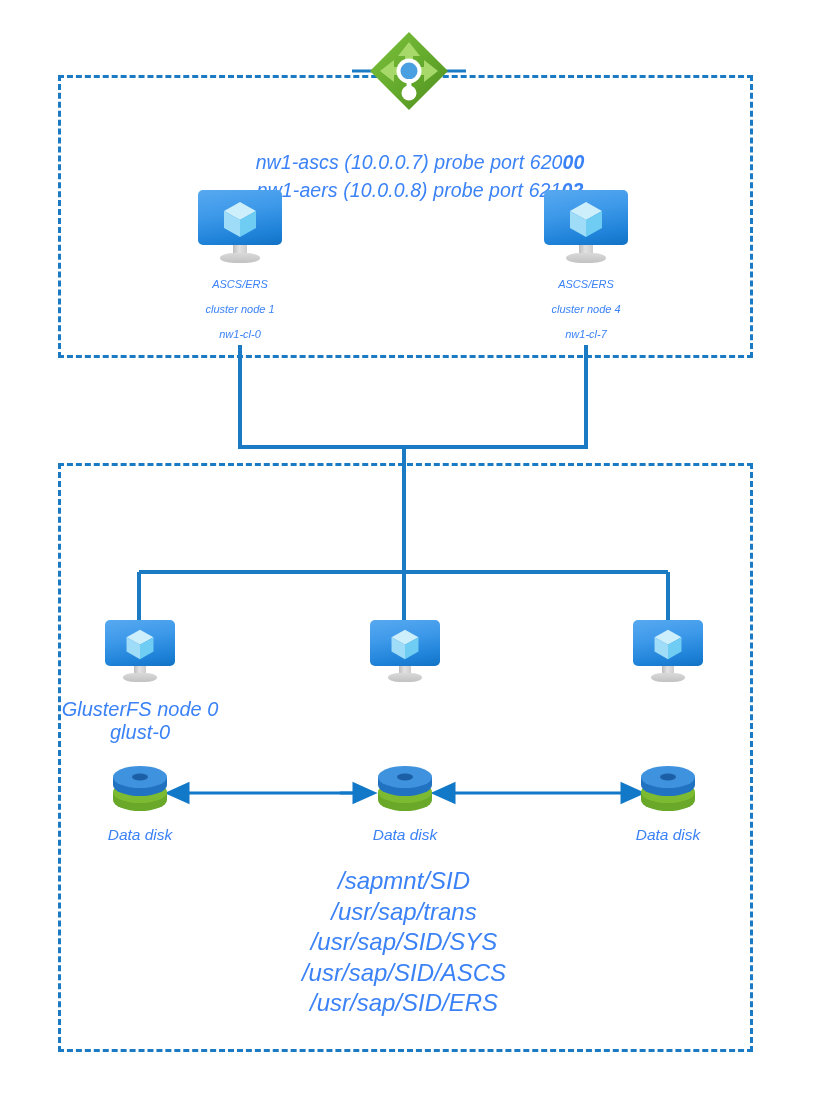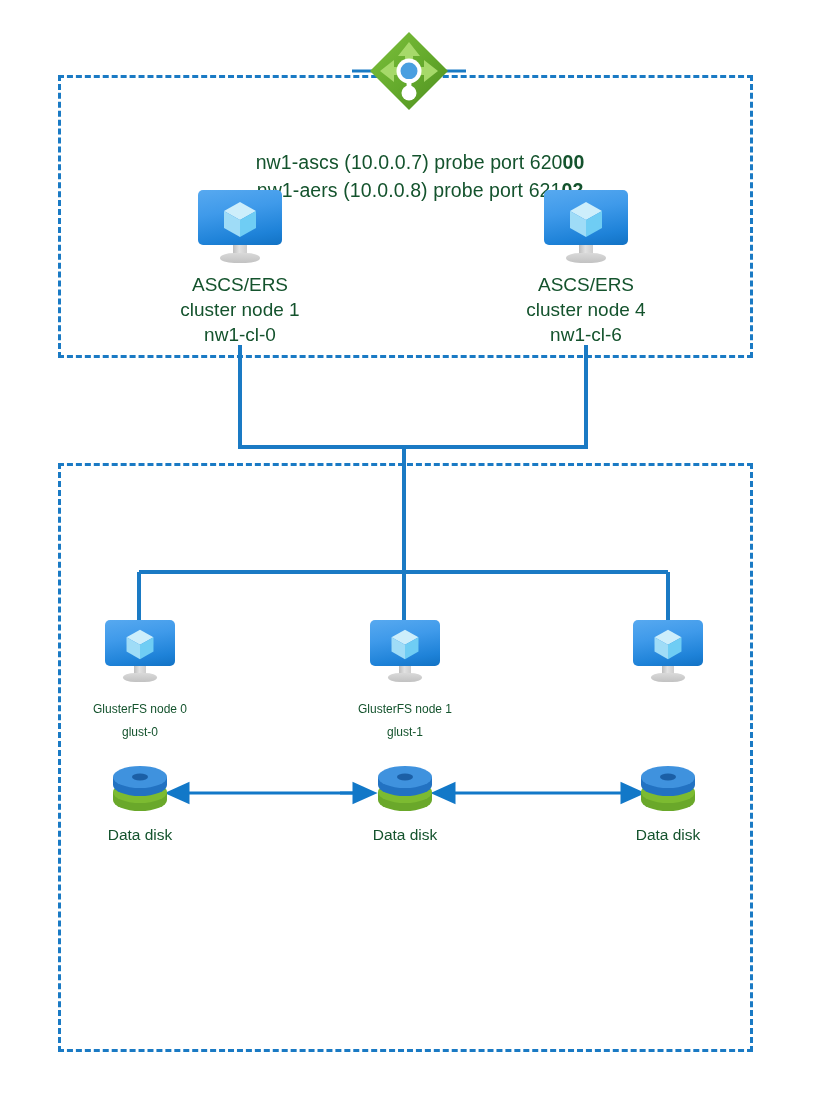--- a/index.html
+++ b/index.html
@@ -9,25 +9,25 @@
 
   
   .zone{position:absolute;border:3px dashed #1a7ac4;box-sizing:border-box;background:transparent;}
   #zone-cluster{left:58px;top:75px;width:695px;height:283px;}
   #zone-gluster{left:58px;top:463px;width:695px;height:589px;}
 
   
   svg.wires{position:absolute;left:0;top:0;width:818px;height:1102px;overflow:visible;}
 
   
-  .txt{position:absolute;color:#14532d;text-align:center;white-space:pre;}
+  .txt{position:absolute;color:#3b82f6;text-align:center;white-space:pre;font-style:italic;}
   .probe{font-size:19.5px;line-height:28px;letter-spacing:.1px;}
   .probe b{font-weight:bold;}
-  .vmlabel{font-size:19px;line-height:25px;}
-  .glabel{font-size:12px;line-height:23px;}
+  .vmlabel{font-size:11px;line-height:25px;}
+  .glabel{font-size:20px;line-height:23px;}
   .disklabel{font-size:15.5px;line-height:21px;}
   .mount{font-size:24px;line-height:30.5px;}
 
   
   .lb{position:absolute;width:82px;height:82px;}
   
   .vm{position:absolute;}
   .vm .screen{position:absolute;left:0;top:0;right:0;border-radius:5px;
       background:linear-gradient(170deg,#57a9f0 0%,#3f9aea 38%,#1e82d8 78%,#1272c4 100%);}
   .vm .cube{position:absolute;}
@@ -128,21 +128,21 @@
         <polygon points="19,2 35,11 19,20 3,11" fill="#cdeefb"></polygon>
         <polygon points="3,11 19,20 19,37 3,28" fill="#9fdcf7"></polygon>
         <polygon points="35,11 19,20 19,37 35,28" fill="#6fcdf4"></polygon>
       </svg>
     </div>
     <div class="neck" style="left:35px;top:55px;width:14px;height:11px;"></div>
     <div class="base" style="left:22px;top:63px;width:40px;height:10px;"></div>
   </div>
   <div class="txt vmlabel" style="left:496px;top:272px;width:180px;"><span>ASCS/ERS</span>
 <span>cluster node 4</span>
-<span>nw1-cl-6</span></div>
+<span>nw1-cl-7</span></div>
 
   <div class="vm" style="left:105px;top:620px;width:70px;height:62px;">
     <div class="screen" style="height:46px;"></div>
     <div class="cube" style="left:19px;top:8px;">
       <svg width="32" height="32" viewBox="0 0 38 38">
         <polygon points="19,2 35,11 19,20 3,11" fill="#cdeefb"></polygon>
         <polygon points="3,11 19,20 19,37 3,28" fill="#9fdcf7"></polygon>
         <polygon points="35,11 19,20 19,37 35,28" fill="#6fcdf4"></polygon>
       </svg>
     </div>
@@ -171,22 +171,20 @@
     <div class="cube" style="left:19px;top:8px;">
       <svg width="32" height="32" viewBox="0 0 38 38">
         <polygon points="19,2 35,11 19,20 3,11" fill="#cdeefb"></polygon>
         <polygon points="3,11 19,20 19,37 3,28" fill="#9fdcf7"></polygon>
         <polygon points="35,11 19,20 19,37 35,28" fill="#6fcdf4"></polygon>
       </svg>
     </div>
     <div class="neck" style="left:29px;top:46px;width:12px;height:9px;"></div>
     <div class="base" style="left:18px;top:53px;width:34px;height:9px;"></div>
   </div>
-  <div class="txt glabel" style="left:315px;top:698px;width:180px;"><span>GlusterFS node 1</span>
-<span>glust-1</span></div>
 
   <div class="disk" style="left:373px;top:762px;">
     <svg viewBox="0 0 64 58" width="64" height="58">
       <ellipse cx="32" cy="38" rx="27" ry="11" fill="#6aa82a"></ellipse>
       <rect x="5" y="30" width="54" height="8" fill="#6aa82a"></rect>
       <ellipse cx="32" cy="30" rx="27" ry="11" fill="#7cbb31"></ellipse>
       <ellipse cx="32" cy="30" rx="8" ry="3.4" fill="#5b8f22"></ellipse>
       <ellipse cx="32" cy="23" rx="27" ry="11" fill="#2272c2"></ellipse>
       <rect x="5" y="15" width="54" height="8" fill="#2272c2"></rect>
       <ellipse cx="32" cy="15" rx="27" ry="11" fill="#3f92de"></ellipse>
@@ -215,14 +213,19 @@
       <ellipse cx="32" cy="30" rx="27" ry="11" fill="#7cbb31"></ellipse>
       <ellipse cx="32" cy="30" rx="8" ry="3.4" fill="#5b8f22"></ellipse>
       <ellipse cx="32" cy="23" rx="27" ry="11" fill="#2272c2"></ellipse>
       <rect x="5" y="15" width="54" height="8" fill="#2272c2"></rect>
       <ellipse cx="32" cy="15" rx="27" ry="11" fill="#3f92de"></ellipse>
       <ellipse cx="32" cy="15" rx="8" ry="3.4" fill="#1b5fa6"></ellipse>
     </svg>
   </div>
   <div class="txt disklabel" style="left:608px;top:824px;width:120px;">Data disk</div>
 
+  <div class="txt mount" style="left:229px;top:866px;width:350px;"><span>/sapmnt/SID</span>
+<span>/usr/sap/trans</span>
+<span>/usr/sap/SID/SYS</span>
+<span>/usr/sap/SID/ASCS</span>
+<span>/usr/sap/SID/ERS</span></div>
 
 </div>
 
 </body></html>

